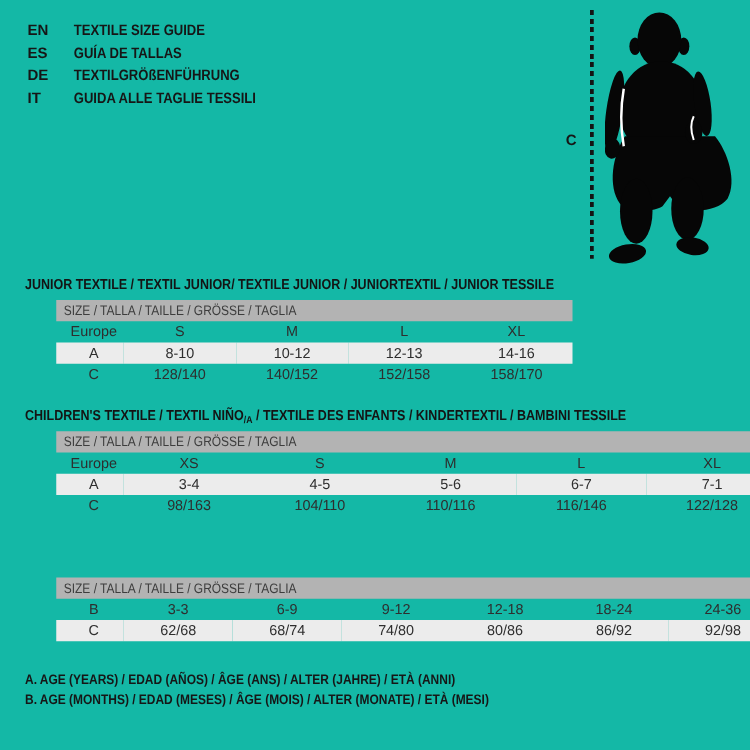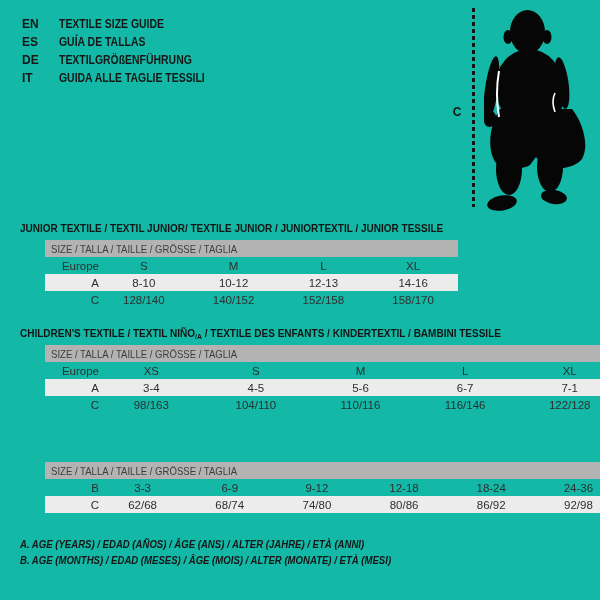--- a/index.html
+++ b/index.html
@@ -30,26 +30,26 @@
 
   
   .tbl{position:absolute;left:16px;margin-left:29px;}
   #tbl-junior{top:240px;width:413px;}
   #tbl-children{top:345px;width:577px;}
   #tbl-babies{top:462px;width:577px;}
   .size-bar{height:17px;background:#b3b3b3;display:flex;align-items:center;
     padding-left:6px;box-sizing:border-box;font-size:11px;color:#3d3d3d;}
   table{width:100%;border-collapse:collapse;table-layout:fixed;}
   td{height:17px;font-size:11.5px;color:#2e2e2e;text-align:center;padding:0;white-space:nowrap;}
-  td.lbl{text-align:right;padding-left:6px;}
+  td.lbl{text-align:center;padding-left:6px;}
   tr.shade{background:#ececec;}
 
   
   .legend{position:absolute;left:20px;top:536px;}
-  .legend-row{height:16px;line-height:16px;font-size:11px;font-weight:bold;color:#161616;white-space:nowrap;font-style:italic;}
+  .legend-row{height:16px;line-height:16px;font-size:11px;font-weight:bold;color:#161616;white-space:nowrap;}
 </style>
 </head>
 <body>
 
 <div class="canvas">
 
   <div class="lang-block">
     <div class="lang-row">
       <span class="lang-code">EN</span><span class="cond">TEXTILE SIZE GUIDE</span>
     </div>

